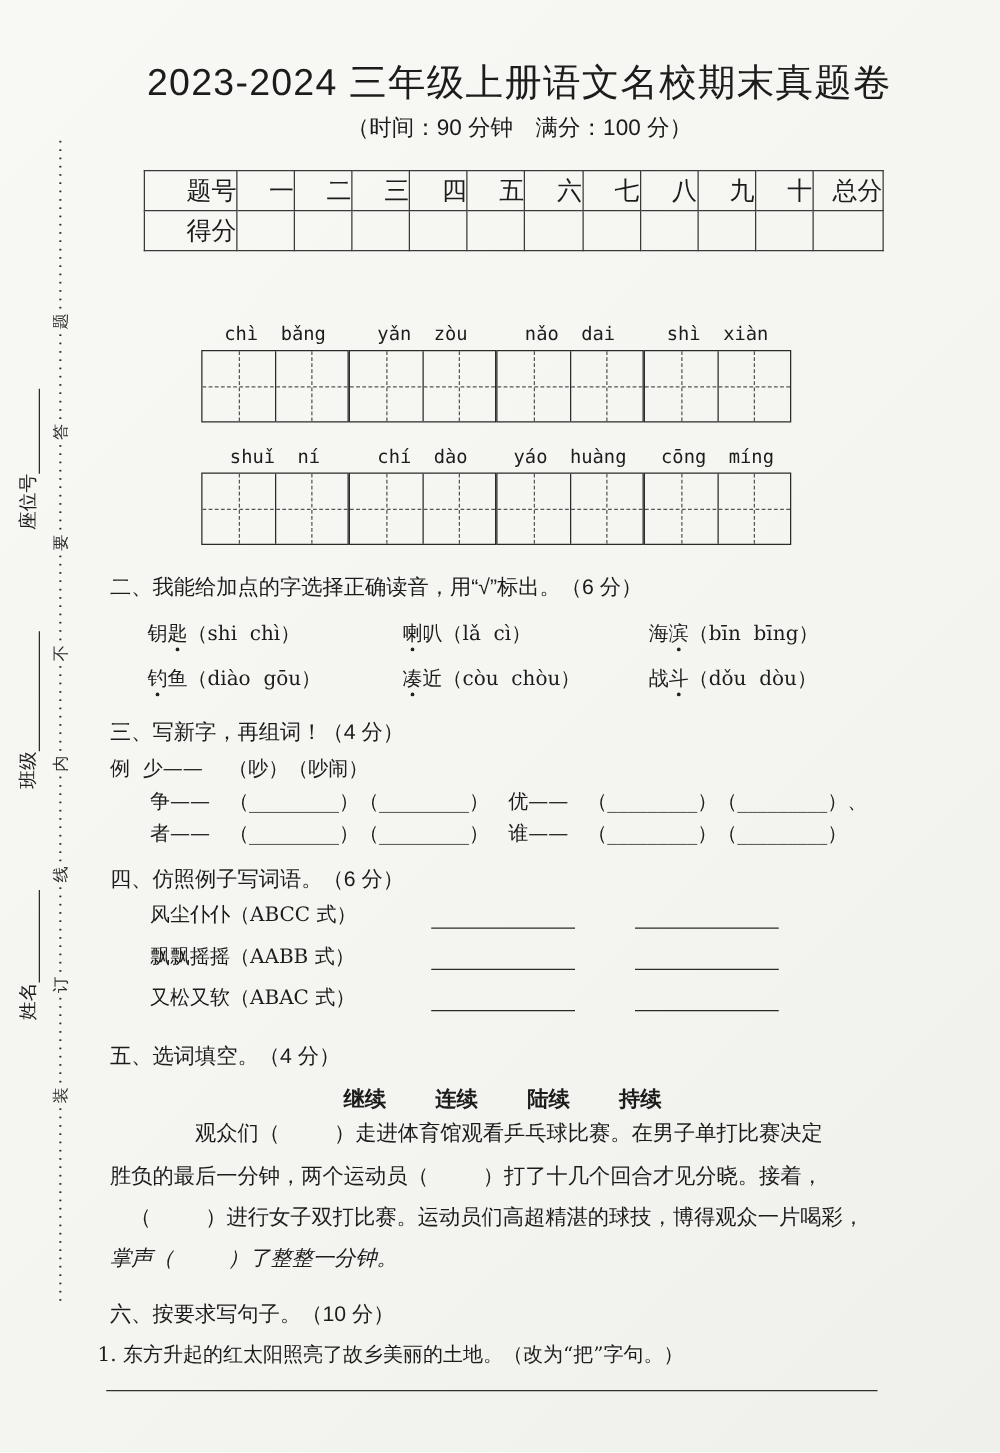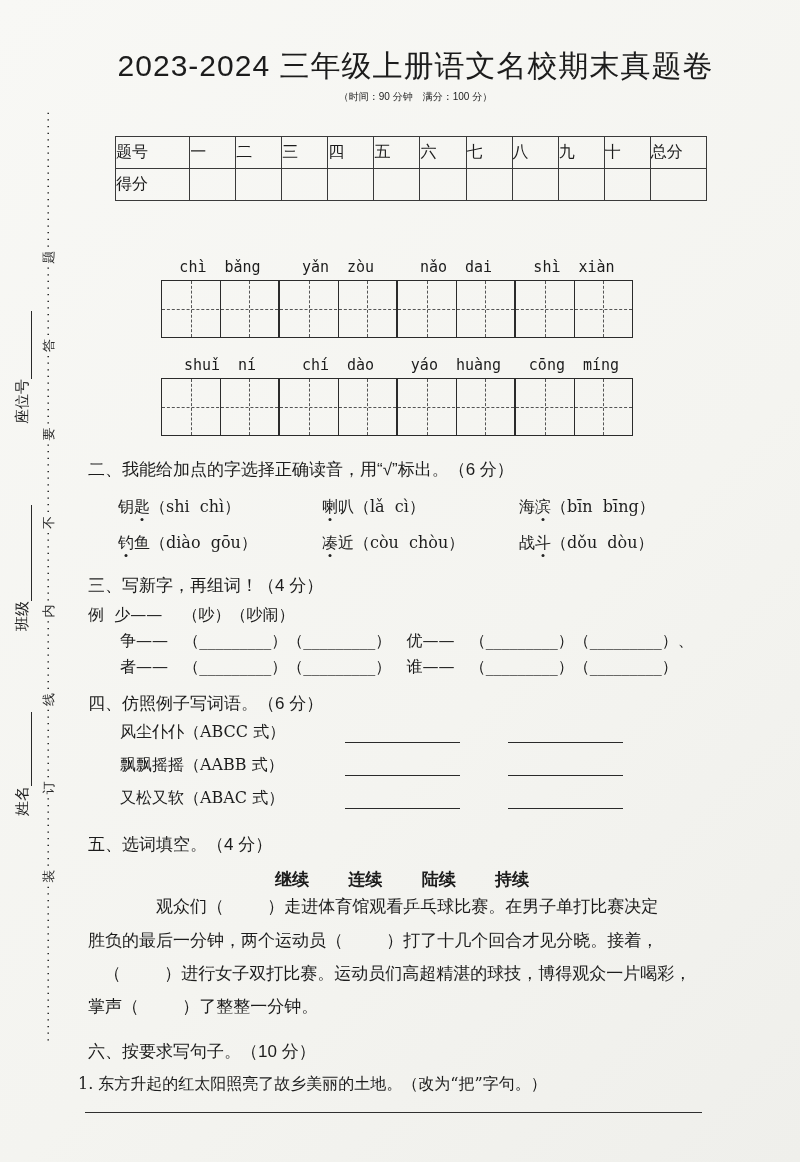--- a/index.html
+++ b/index.html
@@ -26,24 +26,24 @@
   .stufields{
     left:6px;top:816px;width:505px;height:26px;
     transform:rotate(-90deg);transform-origin:0 0;
     display:flex;justify-content:space-between;align-items:flex-end;
     font-size:15px;white-space:nowrap;
   }
   .stufields .grp{display:flex;align-items:flex-end;}
   .fblank{display:inline-block;border-bottom:1px solid #2a2a2a;height:17px;}
 
   .title{left:88px;top:46px;width:655px;font-size:30px;letter-spacing:1px;}
-  .subtitle{left:88px;top:90px;width:655px;font-size:10px;}
+  .subtitle{left:88px;top:90px;width:655px;font-size:18px;}
 
   table.score{border-collapse:collapse;table-layout:fixed;}
-  table.score td{border:1px solid #3a3a3a;height:31px;text-align:left;font-size:16px;padding:0;}
+  table.score td{border:1px solid #3a3a3a;height:31px;text-align:right;font-size:20px;padding:0;}
 
   .sech{font-size:17px;}
   .body16{font-size:16px;}
   .body17{font-size:17px;}
 
   
   .tzg-row{left:120px;top:0;width:513px;display:flex;justify-content:flex-end;}
   .grp118{width:118px;}
   .py{text-align:center;font-family:"DejaVu Sans Mono",monospace;font-size:15px;white-space:pre;height:22px;}
   .tzg{position:relative;height:56px;border:1.6px solid #2b2b2b;display:flex;background:transparent;}
@@ -245,19 +245,19 @@
   <div class="abs sech heiti" style="left:88px;top:833px;">五、选词填空。（4 分）</div>
   <div class="abs wordbank" style="top:868px;">
     <span>继续</span>
     <span>连续</span>
     <span>陆续</span>
     <span>持续</span>
   </div>
   <div class="abs body17 pre" style="left:156px;top:895px;">观众们（        ）走进体育馆观看乒乓球比赛。在男子单打比赛决定</div>
   <div class="abs body17 pre" style="left:88px;top:929px;">胜负的最后一分钟，两个运动员（        ）打了十几个回合才见分晓。接着，</div>
   <div class="abs body17 pre" style="left:104px;top:962px;">（        ）进行女子双打比赛。运动员们高超精湛的球技，博得观众一片喝彩，</div>
-  <div class="abs body17 pre" style="left:88px;top:995px;">掌声（        ）了整整一分钟。</div>
+  <div class="abs body17 pre" style="left:88px;top:995px;font-style:italic;">掌声（        ）了整整一分钟。</div>
 
   <div class="abs sech heiti" style="left:88px;top:1040px;">六、按要求写句子。（10 分）</div>
   <div class="abs body16 pre" style="left:78px;top:1074px;">1. 东方升起的红太阳照亮了故乡美丽的土地。（改为“把”字句。）</div>
   <div class="abs ansline" style="left:85px;top:1112px;width:617px;height:0;"></div>
 
 </div>
 
 </body></html>

